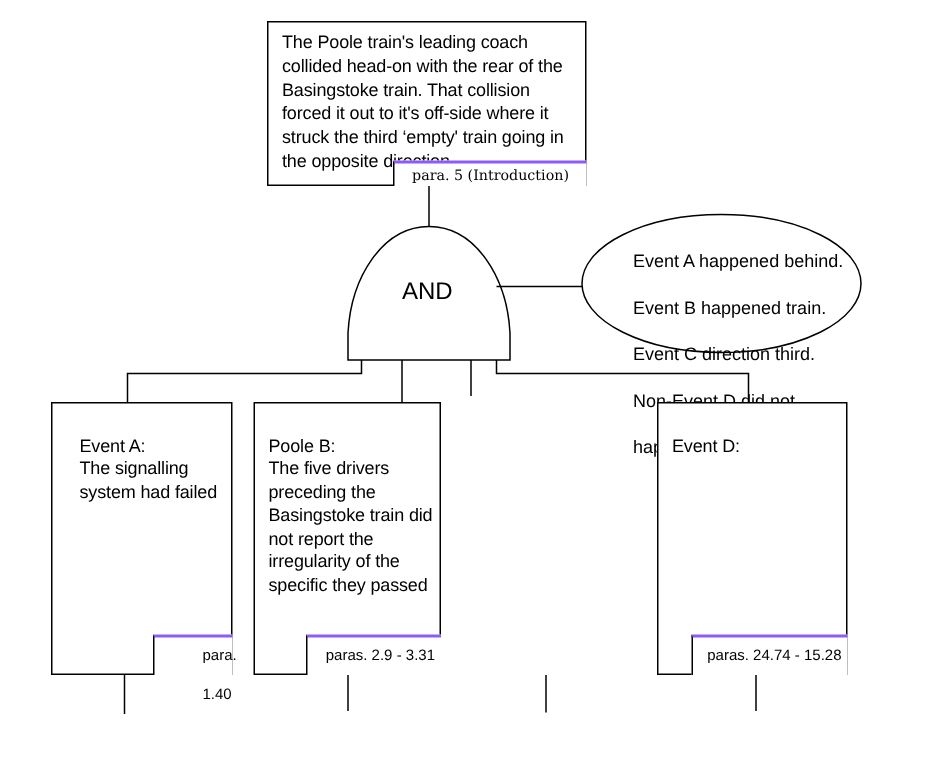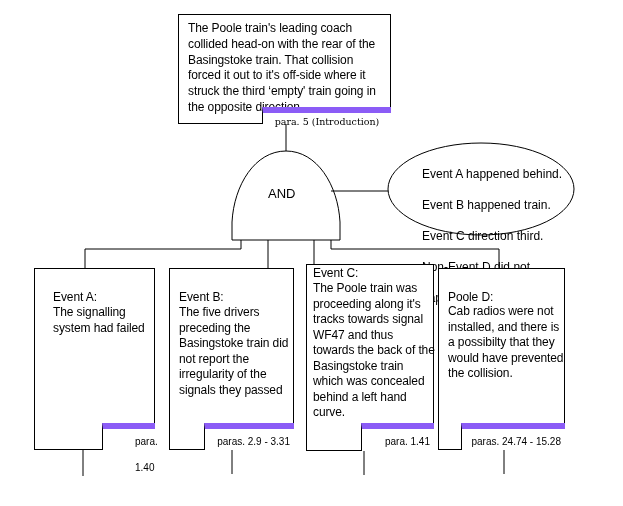--- a/index.html
+++ b/index.html
@@ -2,24 +2,24 @@
 <html><head>
   <meta charset="utf-8">
   <style>
     html, body { margin: 0; padding: 0; background: #ffffff; }
     body { width: 623px; height: 506px; position: relative; overflow: hidden;
            font-family: "Liberation Sans", sans-serif; color: #000; }
     .canvas { position: absolute; left: 0; top: 0; width: 623px; height: 506px; }
     svg.wires { position: absolute; left: 0; top: 0; }
     .box { position: absolute; border: 1px solid #000; background: #fff; box-sizing: border-box; }
     .txt { position: absolute; font-size: 12px; line-height: 15.5px; white-space: pre-line; letter-spacing: -0.1px; }
-    .ref { position: absolute; border-top: 6px solid #8b5cf6; border-left: 1px solid #000; background: #fff;
+    .ref { position: absolute; border-top: 2px solid #8b5cf6; border-left: 1px solid #000; background: #fff;
            box-sizing: border-box; font-size: 10px; text-align: right; padding-right: 6px; line-height: 22px; }
     .ref.serif { font-family: "DejaVu Serif", serif; font-size: 9.5px; text-align: center; padding: 0; line-height: 17px; }
-    .gate-label { position: absolute; font-size: 13px; }
+    .gate-label { position: absolute; font-size: 16px; }
     .ellipse-text { position: absolute; font-size: 12px; line-height: 15.5px; white-space: pre-line; }
   </style>
 </head>
 <body>
 
 <div class="canvas">
 
   <svg class="wires" width="623" height="506">
 
     <line x1="286" y1="123" x2="286" y2="151" stroke="#000" stroke-width="1"></line>
@@ -56,30 +56,24 @@
     <div>happen at a  specific time.</div>
   </div>
 
   <div class="box" style="left:34px; top:268px; width:121px; height:182px;">
     <div class="txt" style="left:18px; top:21px; width:100px;">Event A:</div>
     <div class="txt" style="left:18px; top:36px; width:100px;">The signalling system had failed</div>
     <div class="ref" style="left:67px; top:154px; width:53px; height:27px; line-height:26px; padding-right:4px;padding-left:32px;">para. 1.40</div>
   </div>
 
   <div class="box" style="left:169px; top:268px; width:125px; height:182px;">
-    <div class="txt" style="left:9px; top:21px; width:112px;">Event B:</div>
-    <div class="txt" style="left:9px; top:36px; width:116px;">The five drivers preceding the Basingstoke train did not report the irregularity of the signals they passed</div>
+    <div class="txt" style="left:9px; top:21px; width:112px;">Poole B:</div>
+    <div class="txt" style="left:9px; top:36px; width:116px;">The five drivers preceding the Basingstoke train did not report the irregularity of the specific they passed</div>
     <div class="ref" style="left:34px; top:154px; width:90px; height:27px; line-height:26px; padding-right:4px;">paras. 2.9 - 3.31</div>
   </div>
 
-  <div class="box" style="left:306px; top:264px; width:128px; height:187px;">
-    <div class="txt" style="left:6px; top:1px; width:120px;">Event C:</div>
-    <div class="txt" style="left:6px; top:16px; width:122px;">The Poole train was proceeding along it's tracks towards signal WF47 and thus towards the back of the Basingstoke train which was concealed behind a left hand curve.</div>
-    <div class="ref" style="left:54px; top:158px; width:73px; height:28px; line-height:26px; padding-right:4px;">para. 1.41</div>
-  </div>
 
   <div class="box" style="left:438px; top:268px; width:127px; height:182px;">
-    <div class="txt" style="left:9px; top:21px; width:116px;">Poole D:</div>
-    <div class="txt" style="left:9px; top:35px; width:118px;">Cab radios were not installed, and there is a possibilty that they would have prevented the collision.</div>
+    <div class="txt" style="left:9px; top:21px; width:116px;">Event D:</div>
     <div class="ref" style="left:22px; top:154px; width:104px; height:27px; line-height:26px; padding-right:4px;">paras. 24.74 - 15.28</div>
   </div>
 
 </div>
 
 </body></html>

